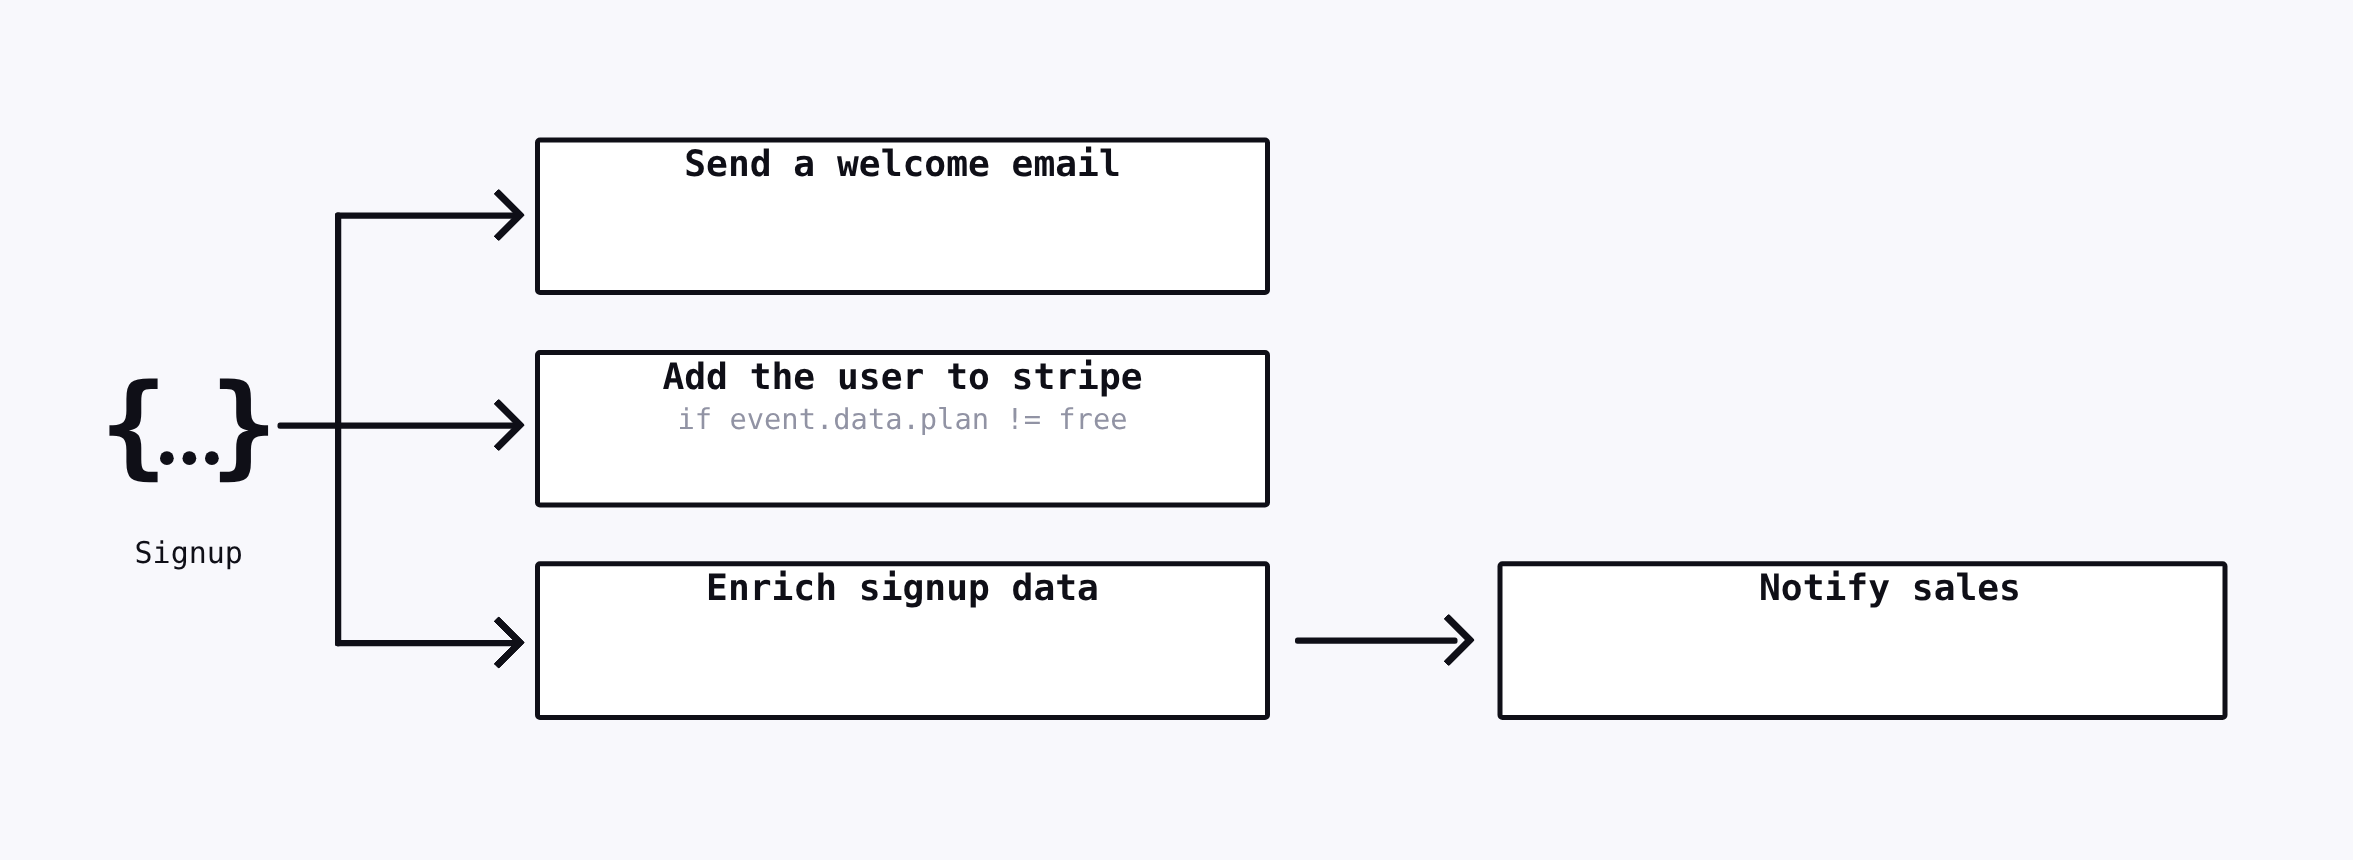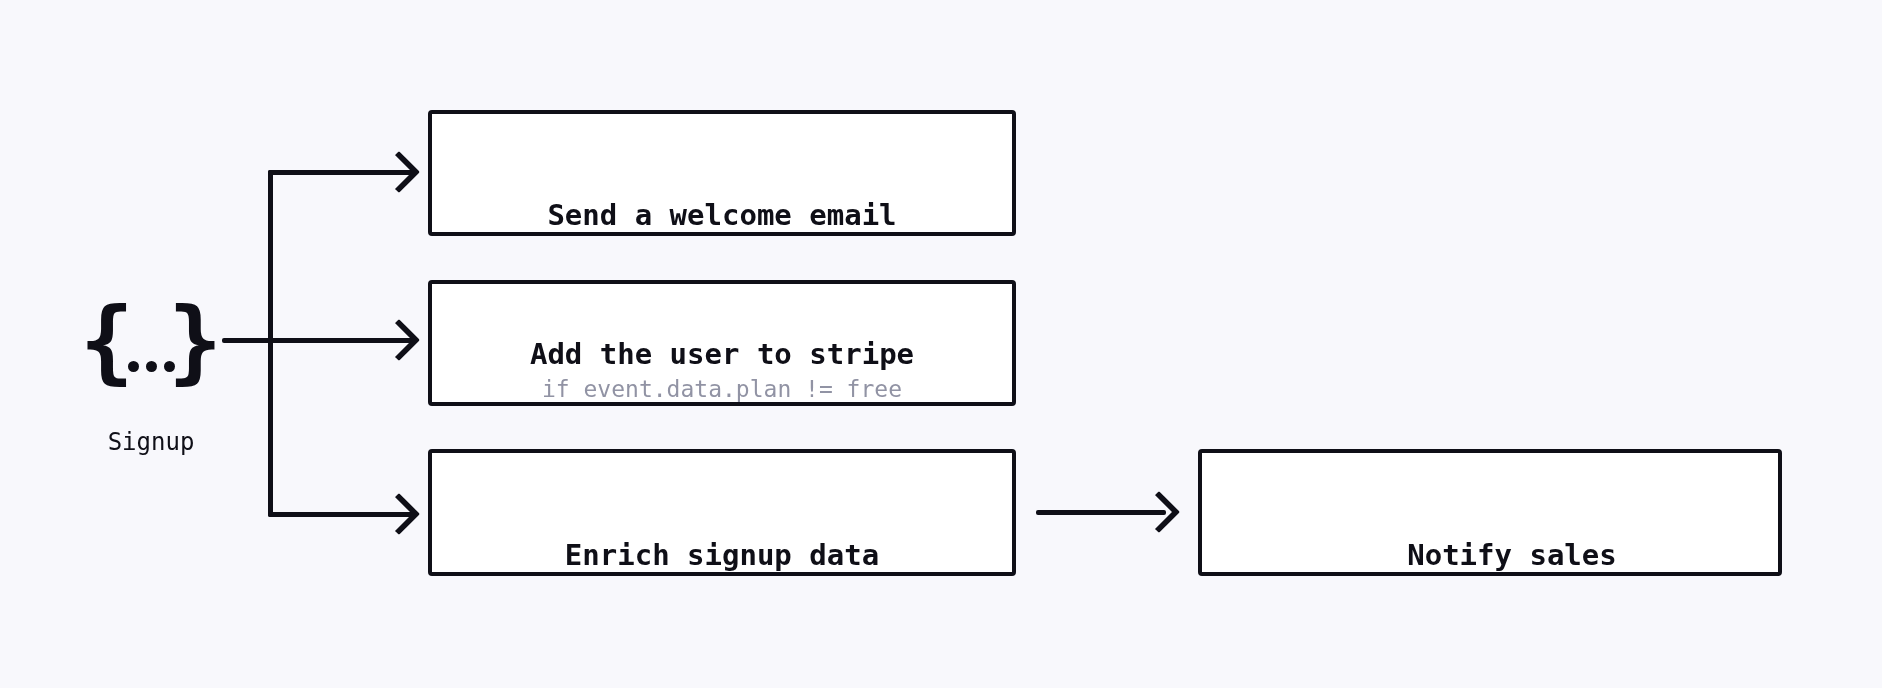--- a/index.html
+++ b/index.html
@@ -80,21 +80,21 @@
 
   
   .node {
     position: absolute;
     background: var(--node-bg);
     border: 4px solid var(--ink);
     border-radius: 4px;
     display: flex;
     flex-direction: column;
     align-items: center;
-    justify-content: flex-end;
+    justify-content: flex-start;
   }
   .node-title {
     font-weight: 700;
     font-size: 29px;
     line-height: 34px;
     color: var(--ink);
     white-space: nowrap;
   }
   .node-cond {
     margin-top: 5px;

